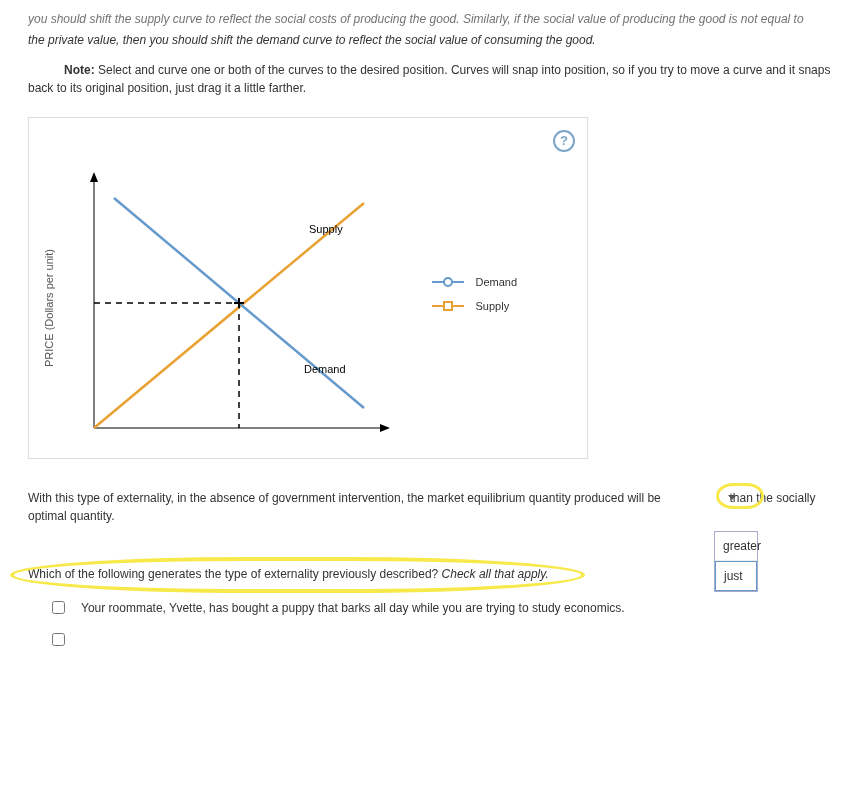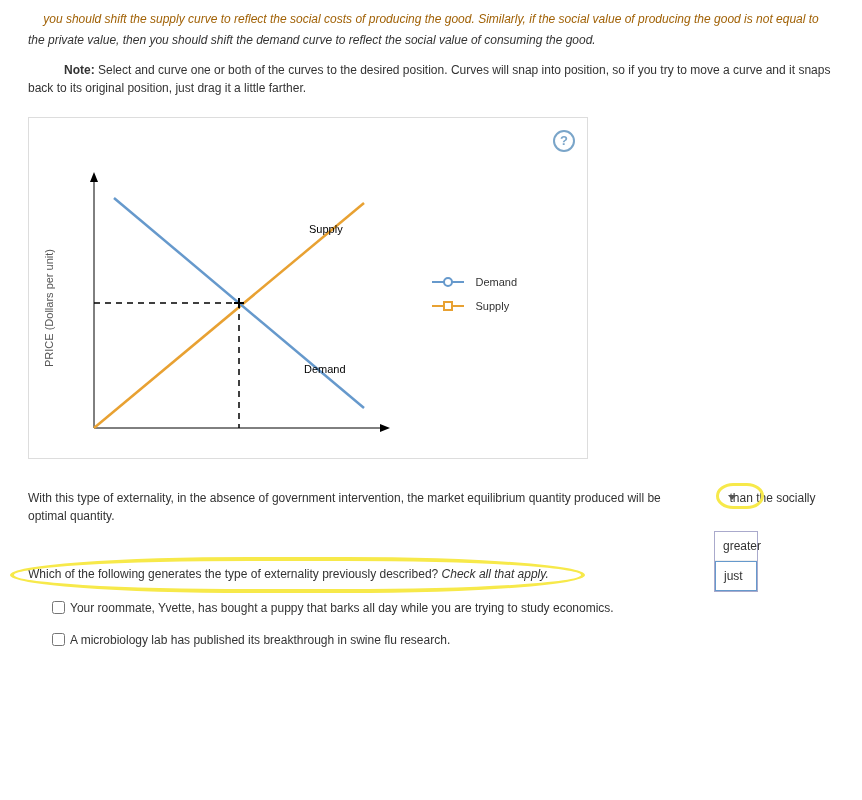--- a/index.html
+++ b/index.html
@@ -6,27 +6,26 @@
     body {
       font-family: Arial, Helvetica, sans-serif;
       font-size: 12px;
       color: #333;
       padding: 10px 28px;
       width: 862px;
       background: #fff;
       line-height: 1.5;
     }
     .prior-text {
-      color: #a16207;
+      color: #737373;
       font-style: italic;
       font-size: 12px;
       margin-bottom: 3px;
       white-space: nowrap;
       overflow: hidden;
-      text-align: center;
     }
     .instruction-text {
       font-style: italic;
       font-size: 12px;
       margin-bottom: 12px;
     }
     .note-text {
       font-size: 12px;
       margin-bottom: 20px;
     }
@@ -165,21 +164,21 @@
       font-size: 12px;
     }
     .question2 .italic { font-style: italic; }
     .choices {
       margin-top: 16px;
       padding-left: 24px;
     }
     .choice {
       display: flex;
       align-items: flex-start;
-      gap: 5px;
+      gap: 16px;
       margin-bottom: 14px;
       font-size: 12px;
     }
     .choice input { margin-top: 2px; flex-shrink: 0; }
   </style>
 </head>
 <body>
 
 <div class="prior-text">you should shift the supply curve to reflect the social costs of producing the good. Similarly, if the social value of producing the good is not equal to</div>
 <div class="instruction-text">the private value, then you should shift the demand curve to reflect the social value of consuming the good.</div>
@@ -257,15 +256,14 @@
   </div>
 </div>
 
 <div class="choices">
   <label class="choice">
     <input type="checkbox" style="">
     <span>Your roommate, Yvette, has bought a puppy that barks all day while you are trying to study economics.</span>
   </label>
   <label class="choice">
     <input type="checkbox" style="">
-    <span>A microbiology lab has published its breakthrough in swine flu research.</span>
   </label>
 </div>
 
 </body></html>

